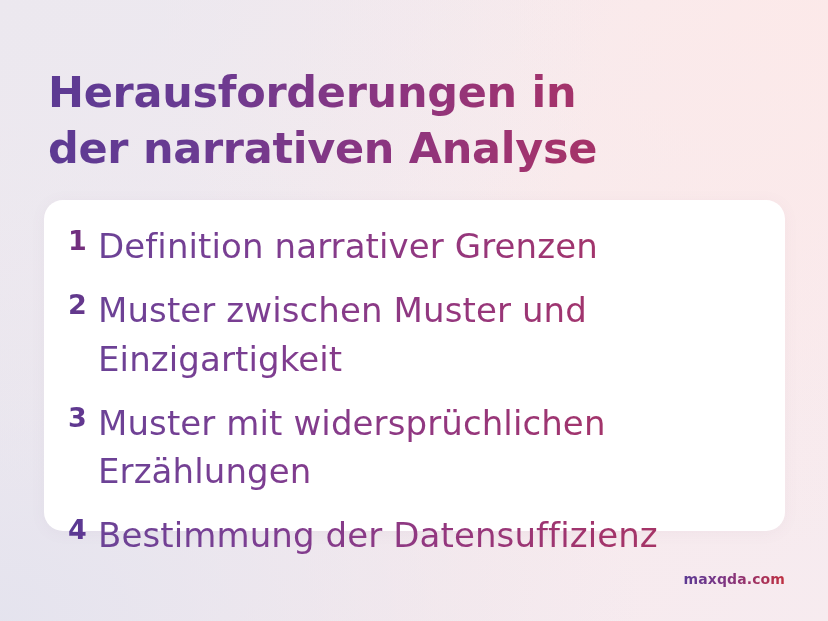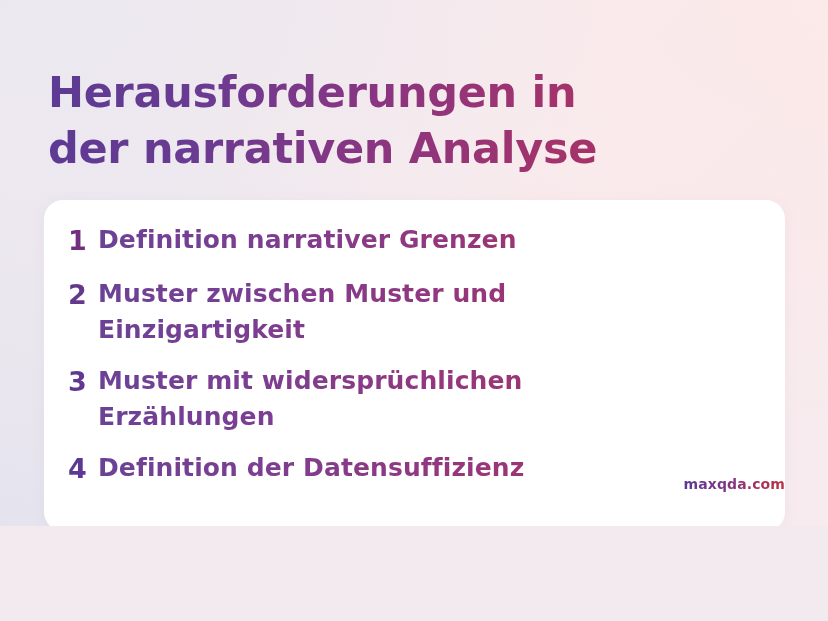--- a/index.html
+++ b/index.html
@@ -10,21 +10,21 @@
     width: 828px;
     height: 621px;
     overflow: hidden;
     font-family: "DejaVu Sans", sans-serif;
     background: #f2eaee;
   }
 
   #stage {
     position: relative;
     width: 828px;
-    height: 526px;
+    height: 621px;
     overflow: hidden;
     background:
       radial-gradient(120% 130% at 0% 0%,   rgba(236,232,239,0.95) 0%, rgba(236,232,239,0.0) 62%),
       radial-gradient(125% 135% at 100% 0%, rgba(252,233,233,0.97) 0%, rgba(252,233,233,0.0) 66%),
       radial-gradient(125% 130% at 0% 100%, rgba(228,227,238,0.97) 0%, rgba(228,227,238,0.0) 62%),
       radial-gradient(130% 135% at 100% 100%, rgba(247,235,239,0.95) 0%, rgba(247,235,239,0.0) 64%),
       linear-gradient(135deg, #ece8ef 0%, #f5ecf0 45%, #f9eaec 72%, #f3ebf0 100%);
   }
 
   
@@ -81,22 +81,22 @@
     text-align: left;
     background: linear-gradient(100deg, #4f3a8f 0%, #6a3490 100%);
     -webkit-background-clip: text;
     background-clip: text;
     color: transparent;
     -webkit-text-fill-color: transparent;
   }
 
   .item-text {
     flex: 1 1 auto;
-    font-size: 25px;
-    font-weight: 700;
+    font-size: 34px;
+    font-weight: 400;
     line-height: 1.42;
     letter-spacing: 0.1px;
     white-space: pre-line;
     background: linear-gradient(93deg, #6b4296 0%, #7b3e92 24%, #93377f 52%, #a3346a 78%, #a93460 100%);
     -webkit-background-clip: text;
     background-clip: text;
     color: transparent;
     -webkit-text-fill-color: transparent;
   }
 
@@ -148,21 +148,21 @@
       </li>
 
       <li class="list-item item-3">
         <span class="item-num">3</span>
         <span class="item-text">Muster mit widersprüchlichen
 Erzählungen</span>
       </li>
 
       <li class="list-item item-4">
         <span class="item-num">4</span>
-        <span class="item-text">Definition der Datensuffizienz</span>
+        <span class="item-text">Bestimmung der Datensuffizienz</span>
       </li>
 
     </ul>
   </div>
 
   <div class="brand">maxqda.com</div>
 
 </div>
 
 </body></html>

